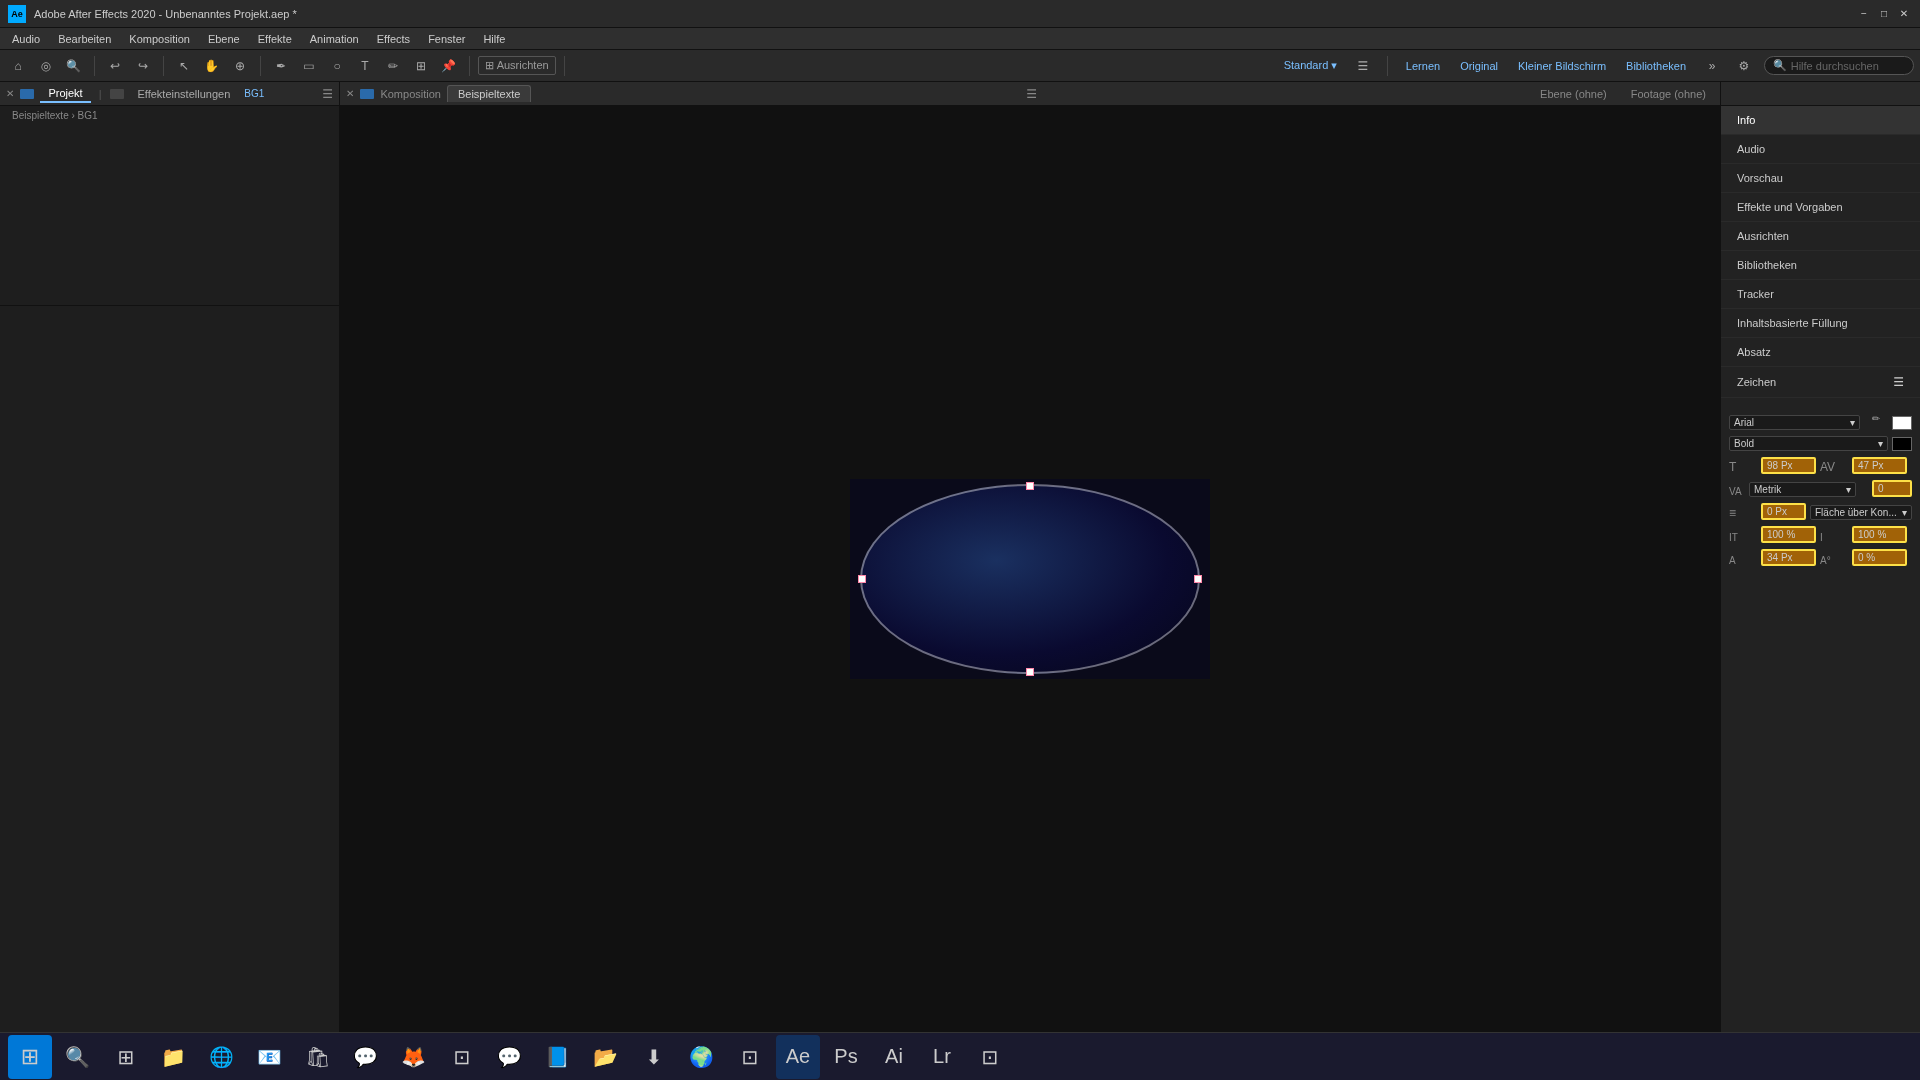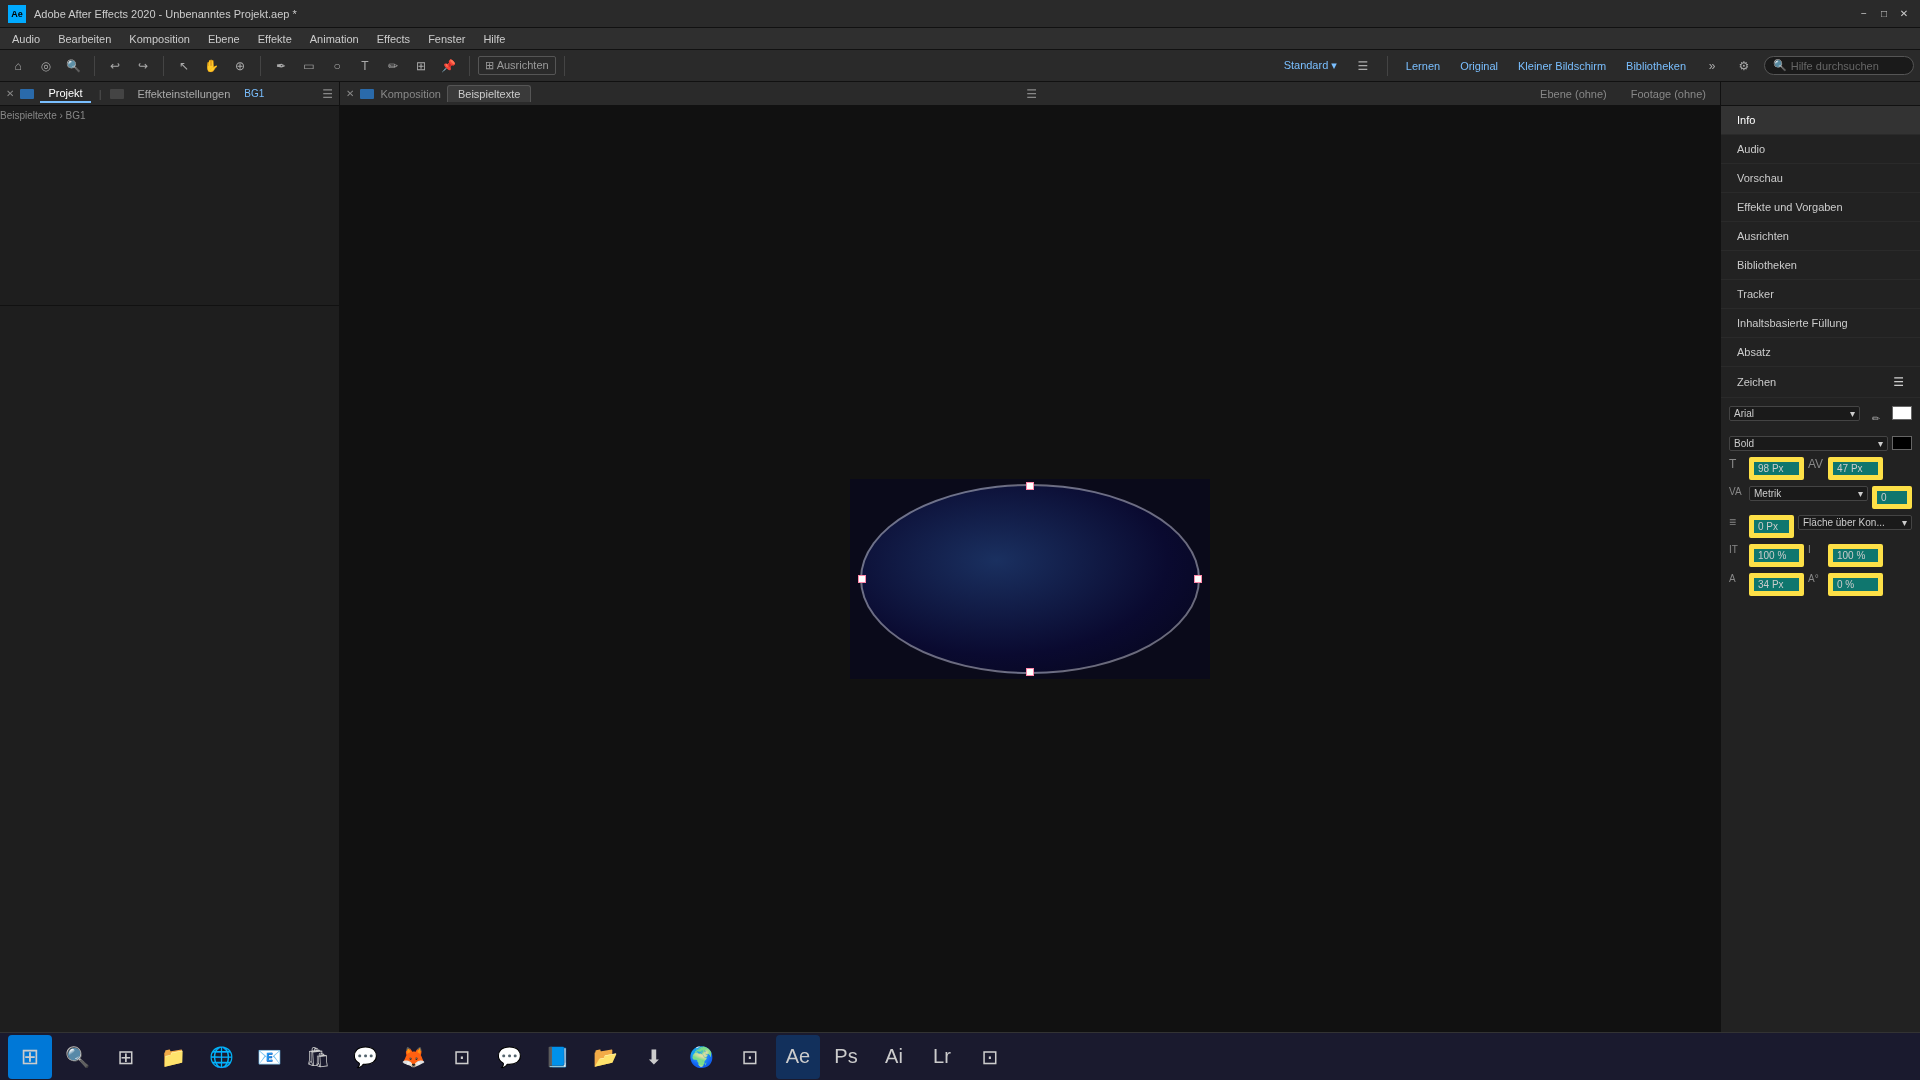--- a/index.html
+++ b/index.html
@@ -150,21 +150,21 @@
       font-size: 12px; color: #888; cursor: pointer;
     }
 
     #project-panel {
       height: 200px;
       background: #1e1e1e;
       border-bottom: 1px solid #111;
       overflow: hidden;
     }
     .project-breadcrumb {
-      padding: 4px 0;
+      padding: 4px 12px;
       font-size: 10px; color: #888;
     }
 
     #effects-panel {
       flex: 1;
       background: #1e1e1e;
       overflow: hidden;
     }
 
     
@@ -301,33 +301,34 @@
 
     
     #char-panel {
       flex: 1;
       background: #222;
       padding: 8px;
       overflow: hidden;
     }
     .char-row {
       display: flex;
-      align-items: flex-start;
+      align-items: flex-end;
       gap: 4px;
       margin-bottom: 6px;
     }
     .char-label { font-size: 10px; color: #888; min-width: 16px; }
     .char-input {
-      background: #0f766e;
-      border: 5px solid #fde047;
+      background: #a16207;
+      border: 2px solid #fde047;
       color: #ccc;
       font-size: 10px;
       padding: 1px 4px;
       width: 60px;
       border-radius: 2px;
+      margin-left: 12px;
     }
     .char-dropdown {
       background: #1a1a1a;
       border: 1px solid #444;
       color: #ccc;
       font-size: 10px;
       padding: 1px 4px;
       flex: 1;
       border-radius: 2px;
       display: flex; align-items: center; justify-content: space-between;

